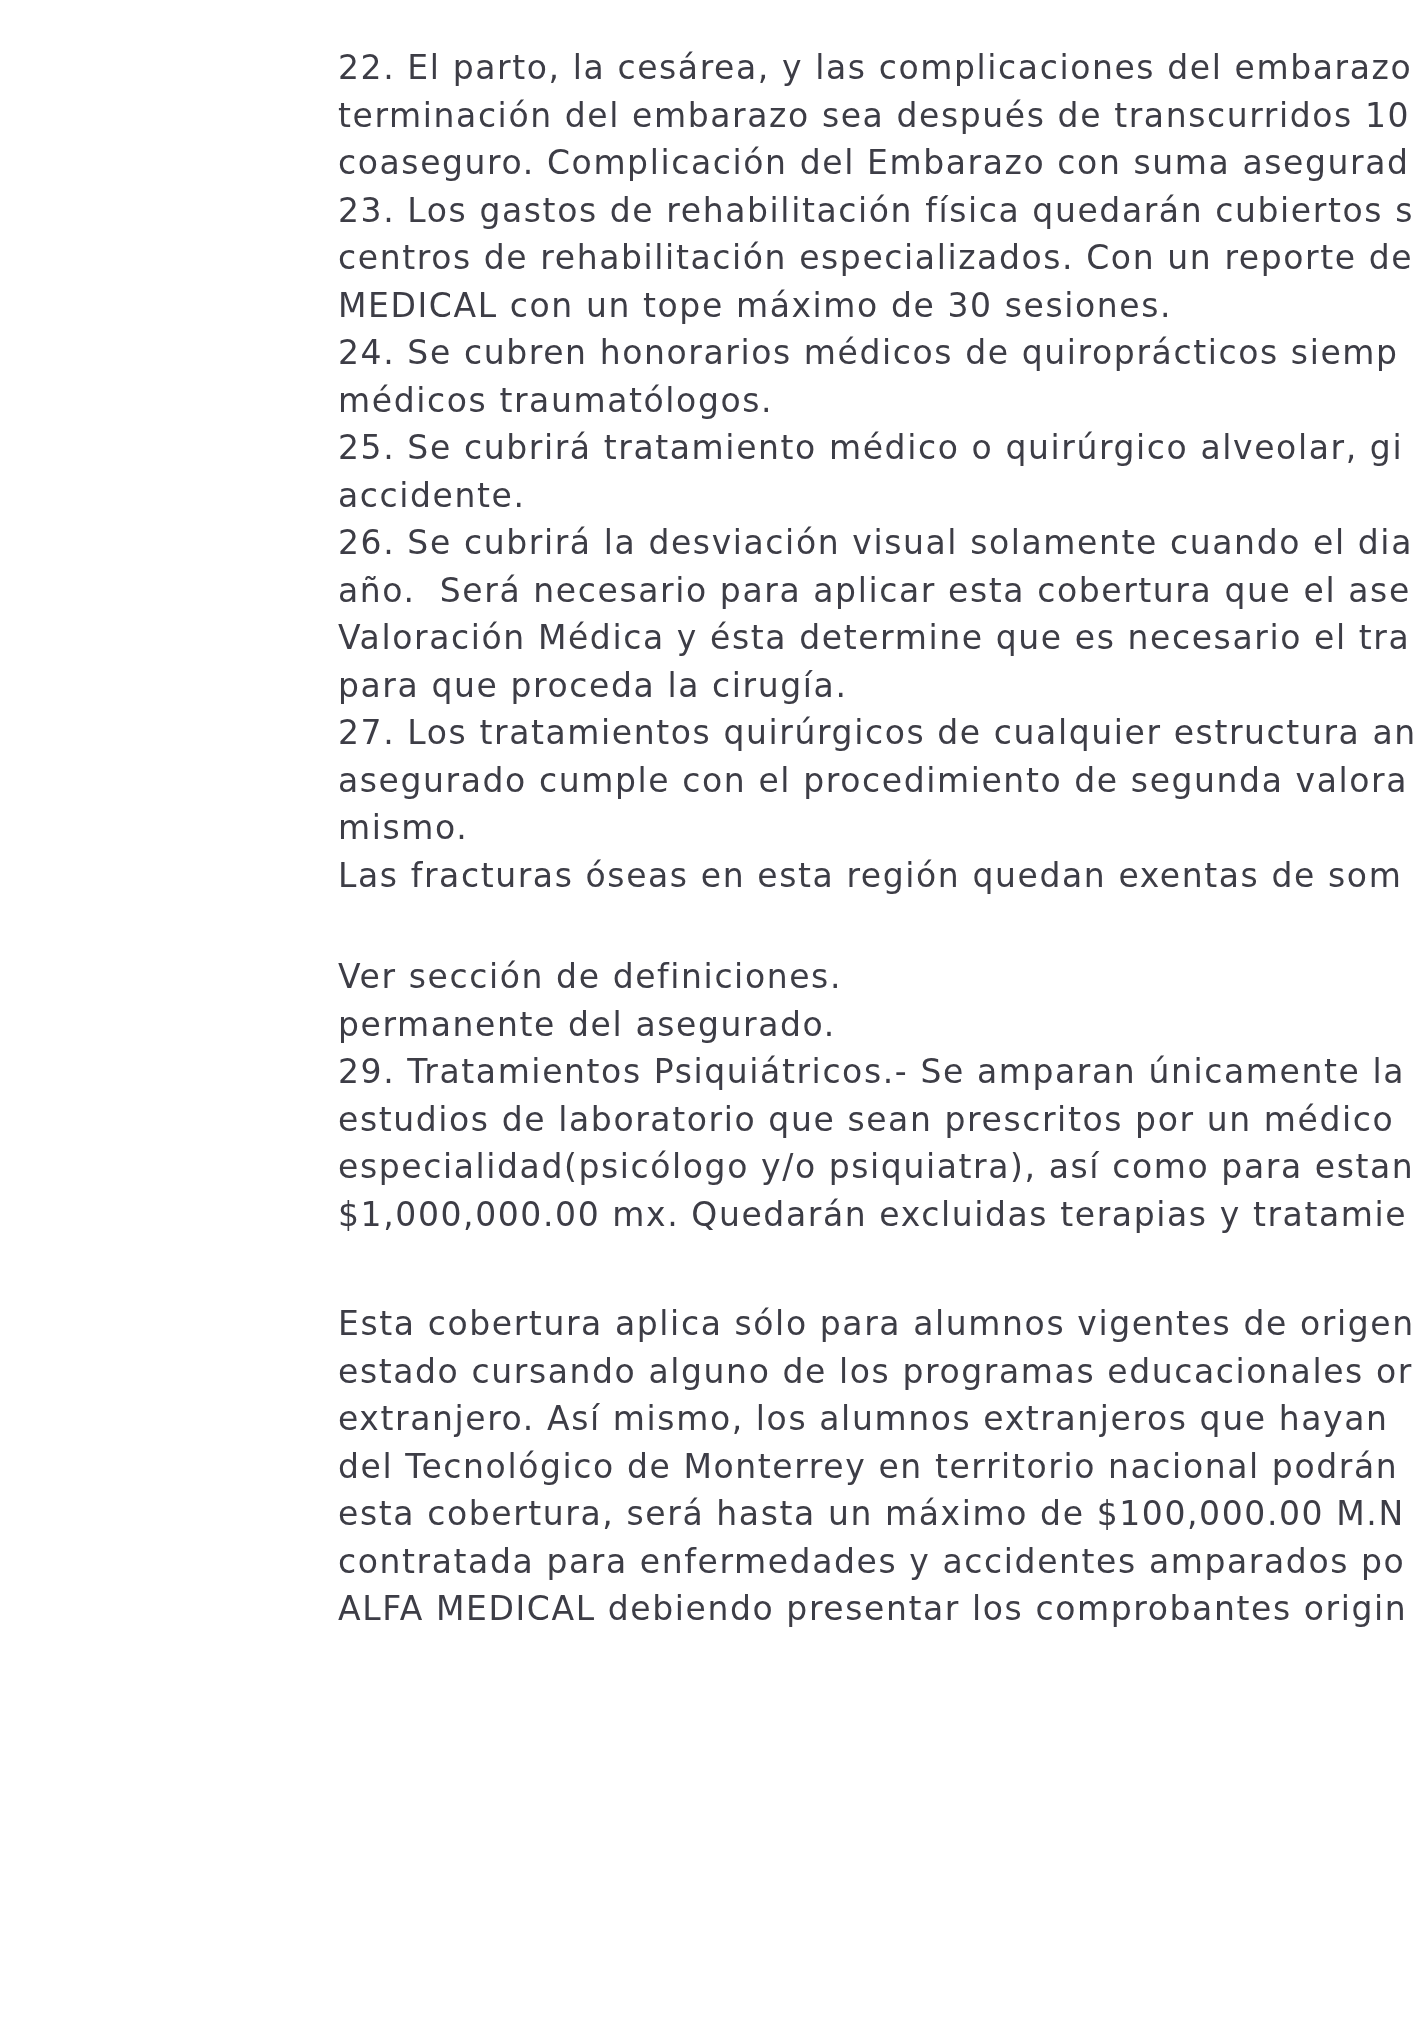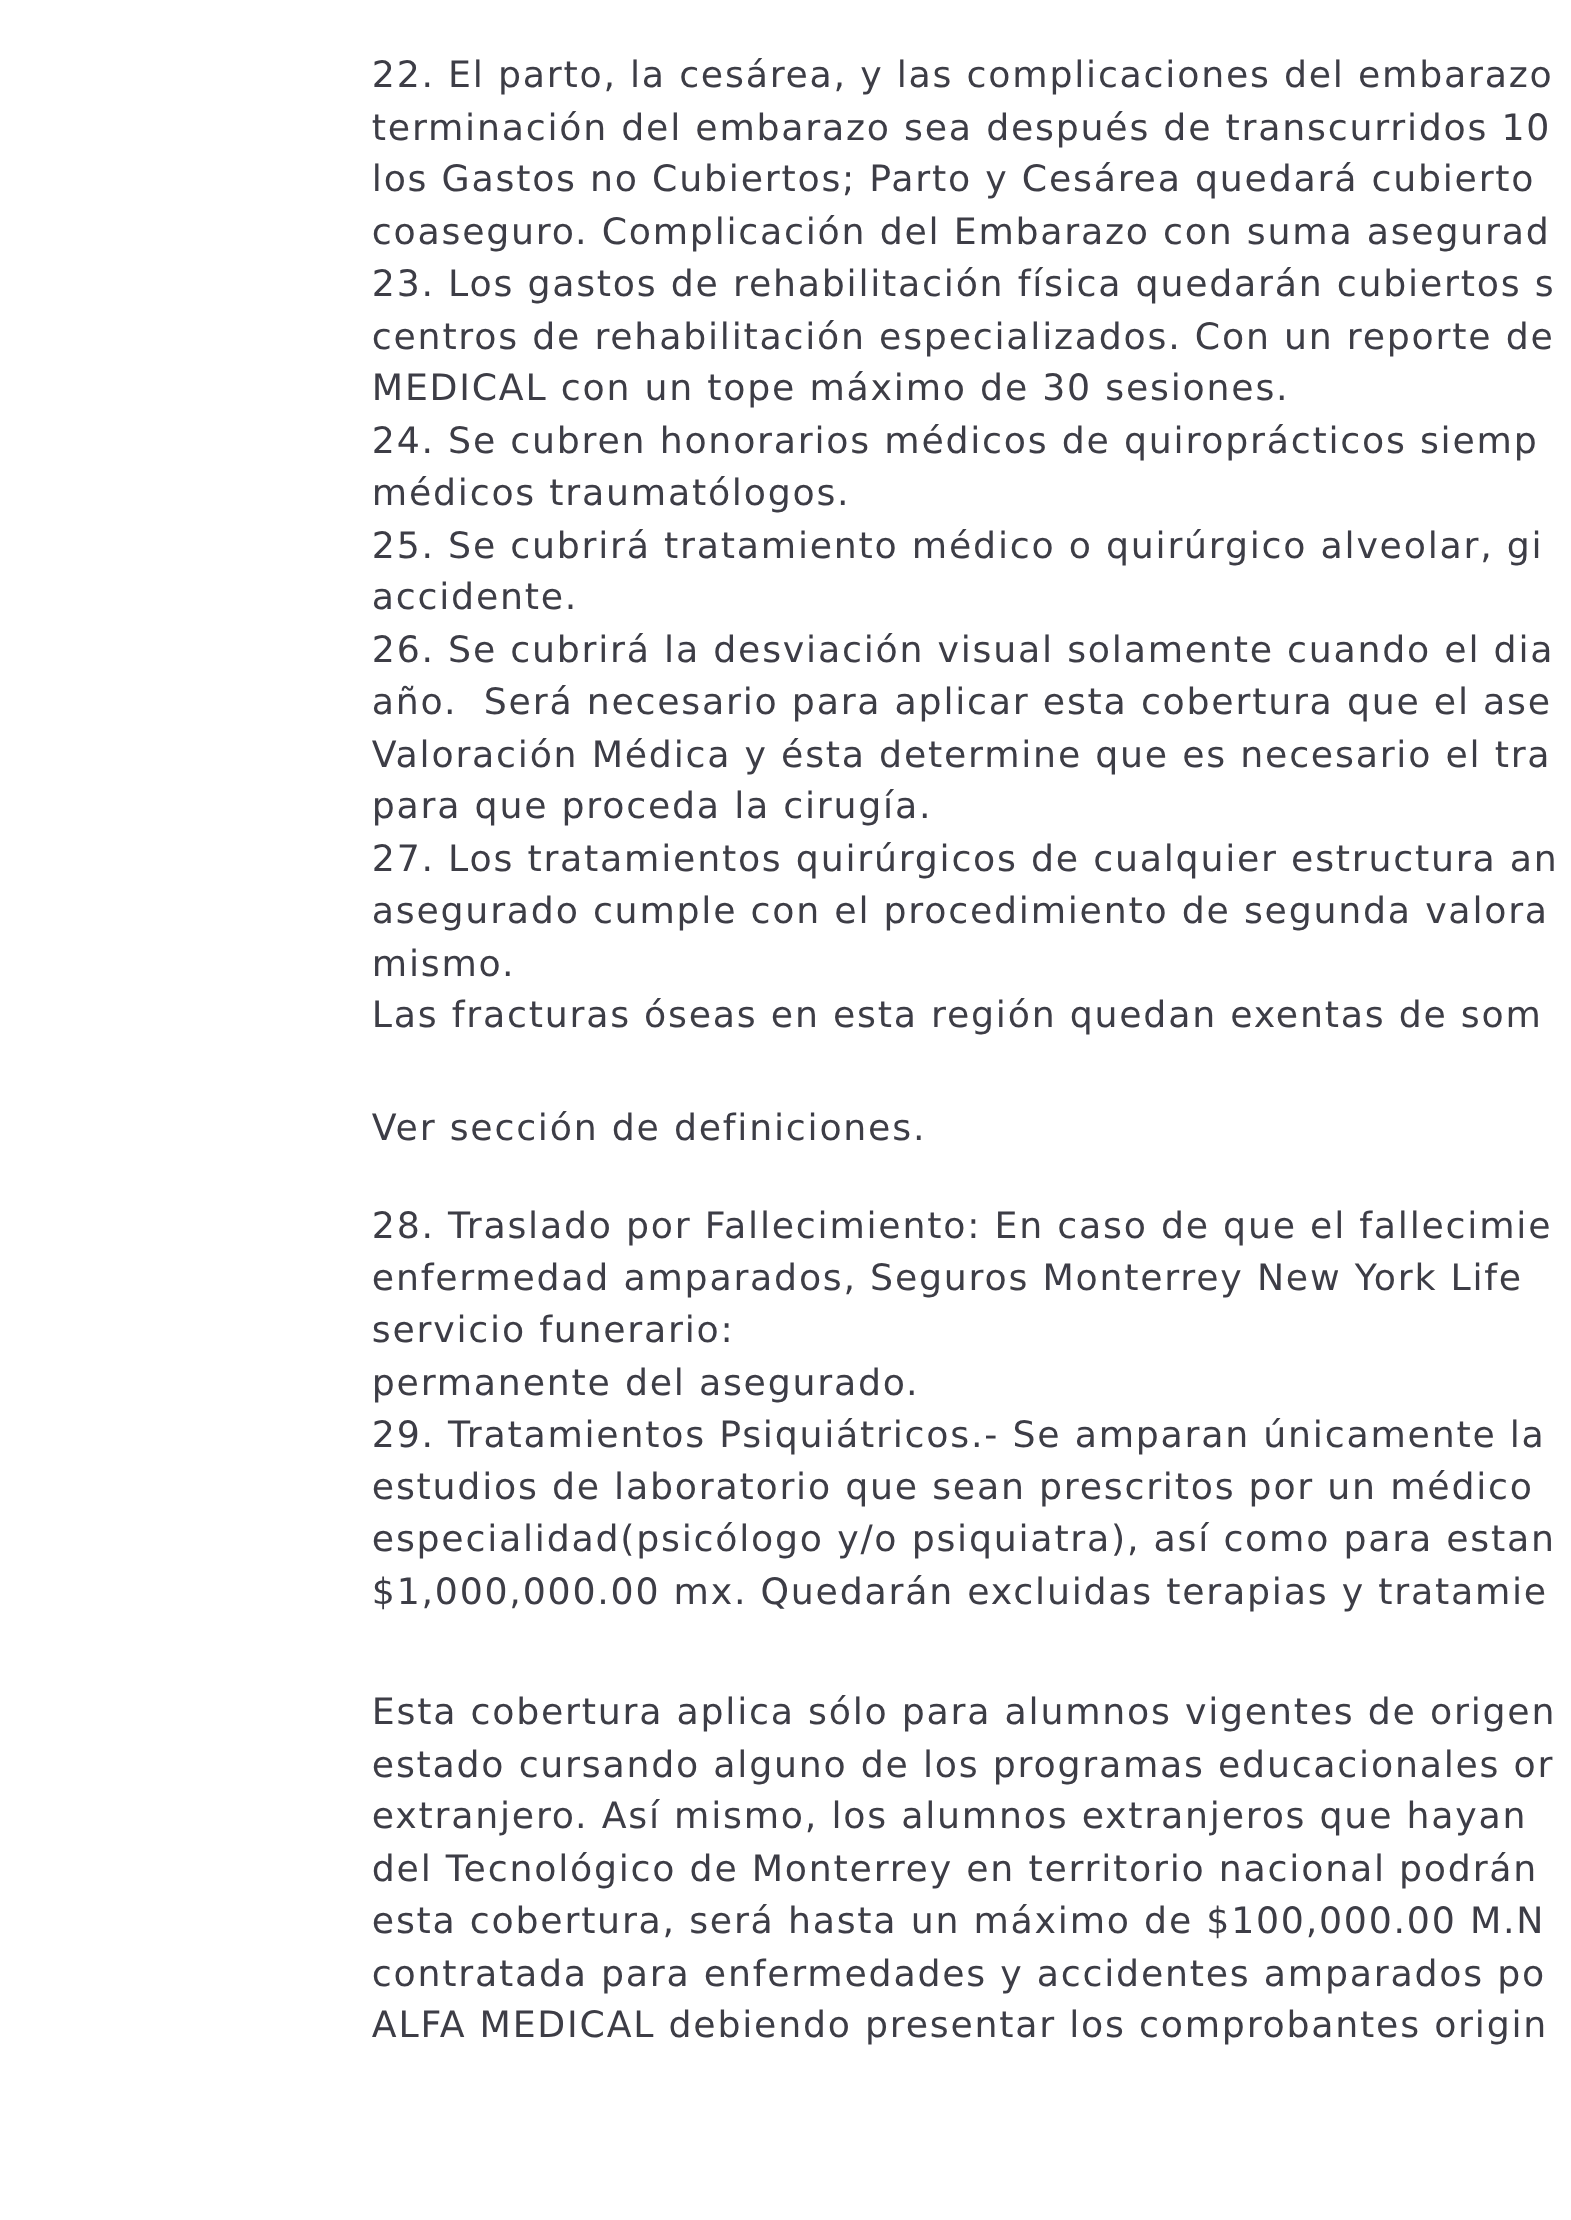--- a/index.html
+++ b/index.html
@@ -37,21 +37,20 @@
   }
 </style>
 </head>
 <body>
 
 <div class="page">
   <div class="content" id="content">
       <div class="para">
         <div class="line">22. El parto, la cesárea, y las complicaciones del embarazo</div>
         <div class="line">terminación del embarazo sea después de transcurridos 10</div>
-        <div class="line">los Gastos no Cubiertos; Parto y Cesárea quedará cubierto</div>
         <div class="line">coaseguro. Complicación del Embarazo con suma asegurad</div>
       </div>
       <div class="para">
         <div class="line">23. Los gastos de rehabilitación física quedarán cubiertos s</div>
         <div class="line">centros de rehabilitación especializados. Con un reporte de</div>
         <div class="line">MEDICAL con un tope máximo de 30 sesiones.</div>
       </div>
       <div class="para">
         <div class="line">24. Se cubren honorarios médicos de quiroprácticos siemp</div>
         <div class="line">médicos traumatólogos.</div>
@@ -70,25 +69,20 @@
         <div class="line">27. Los tratamientos quirúrgicos de cualquier estructura an</div>
         <div class="line">asegurado cumple con el procedimiento de segunda valora</div>
         <div class="line">mismo.</div>
       </div>
       <div class="para">
         <div class="line">Las fracturas óseas en esta región quedan exentas de som</div>
       </div>
       <div class="para" style="margin-top: 54px;">
         <div class="line">Ver sección de definiciones.</div>
       </div>
-      <div class="para" style="margin-top: 42px;">
-        <div class="line">28. Traslado por Fallecimiento: En caso de que el fallecimie</div>
-        <div class="line">enfermedad amparados, Seguros Monterrey New York Life</div>
-        <div class="line">servicio funerario:</div>
-      </div>
       <div class="para">
         <div class="line">permanente del asegurado.</div>
       </div>
       <div class="para" style="">
         <div class="line">29. Tratamientos Psiquiátricos.- Se amparan únicamente la</div>
         <div class="line">estudios de laboratorio que sean prescritos por un médico</div>
         <div class="line">especialidad(psicólogo y/o psiquiatra), así como para estan</div>
         <div class="line">$1,000,000.00 mx. Quedarán excluidas terapias y tratamie</div>
       </div>
       <div class="para" style="margin-top: 62px;">

